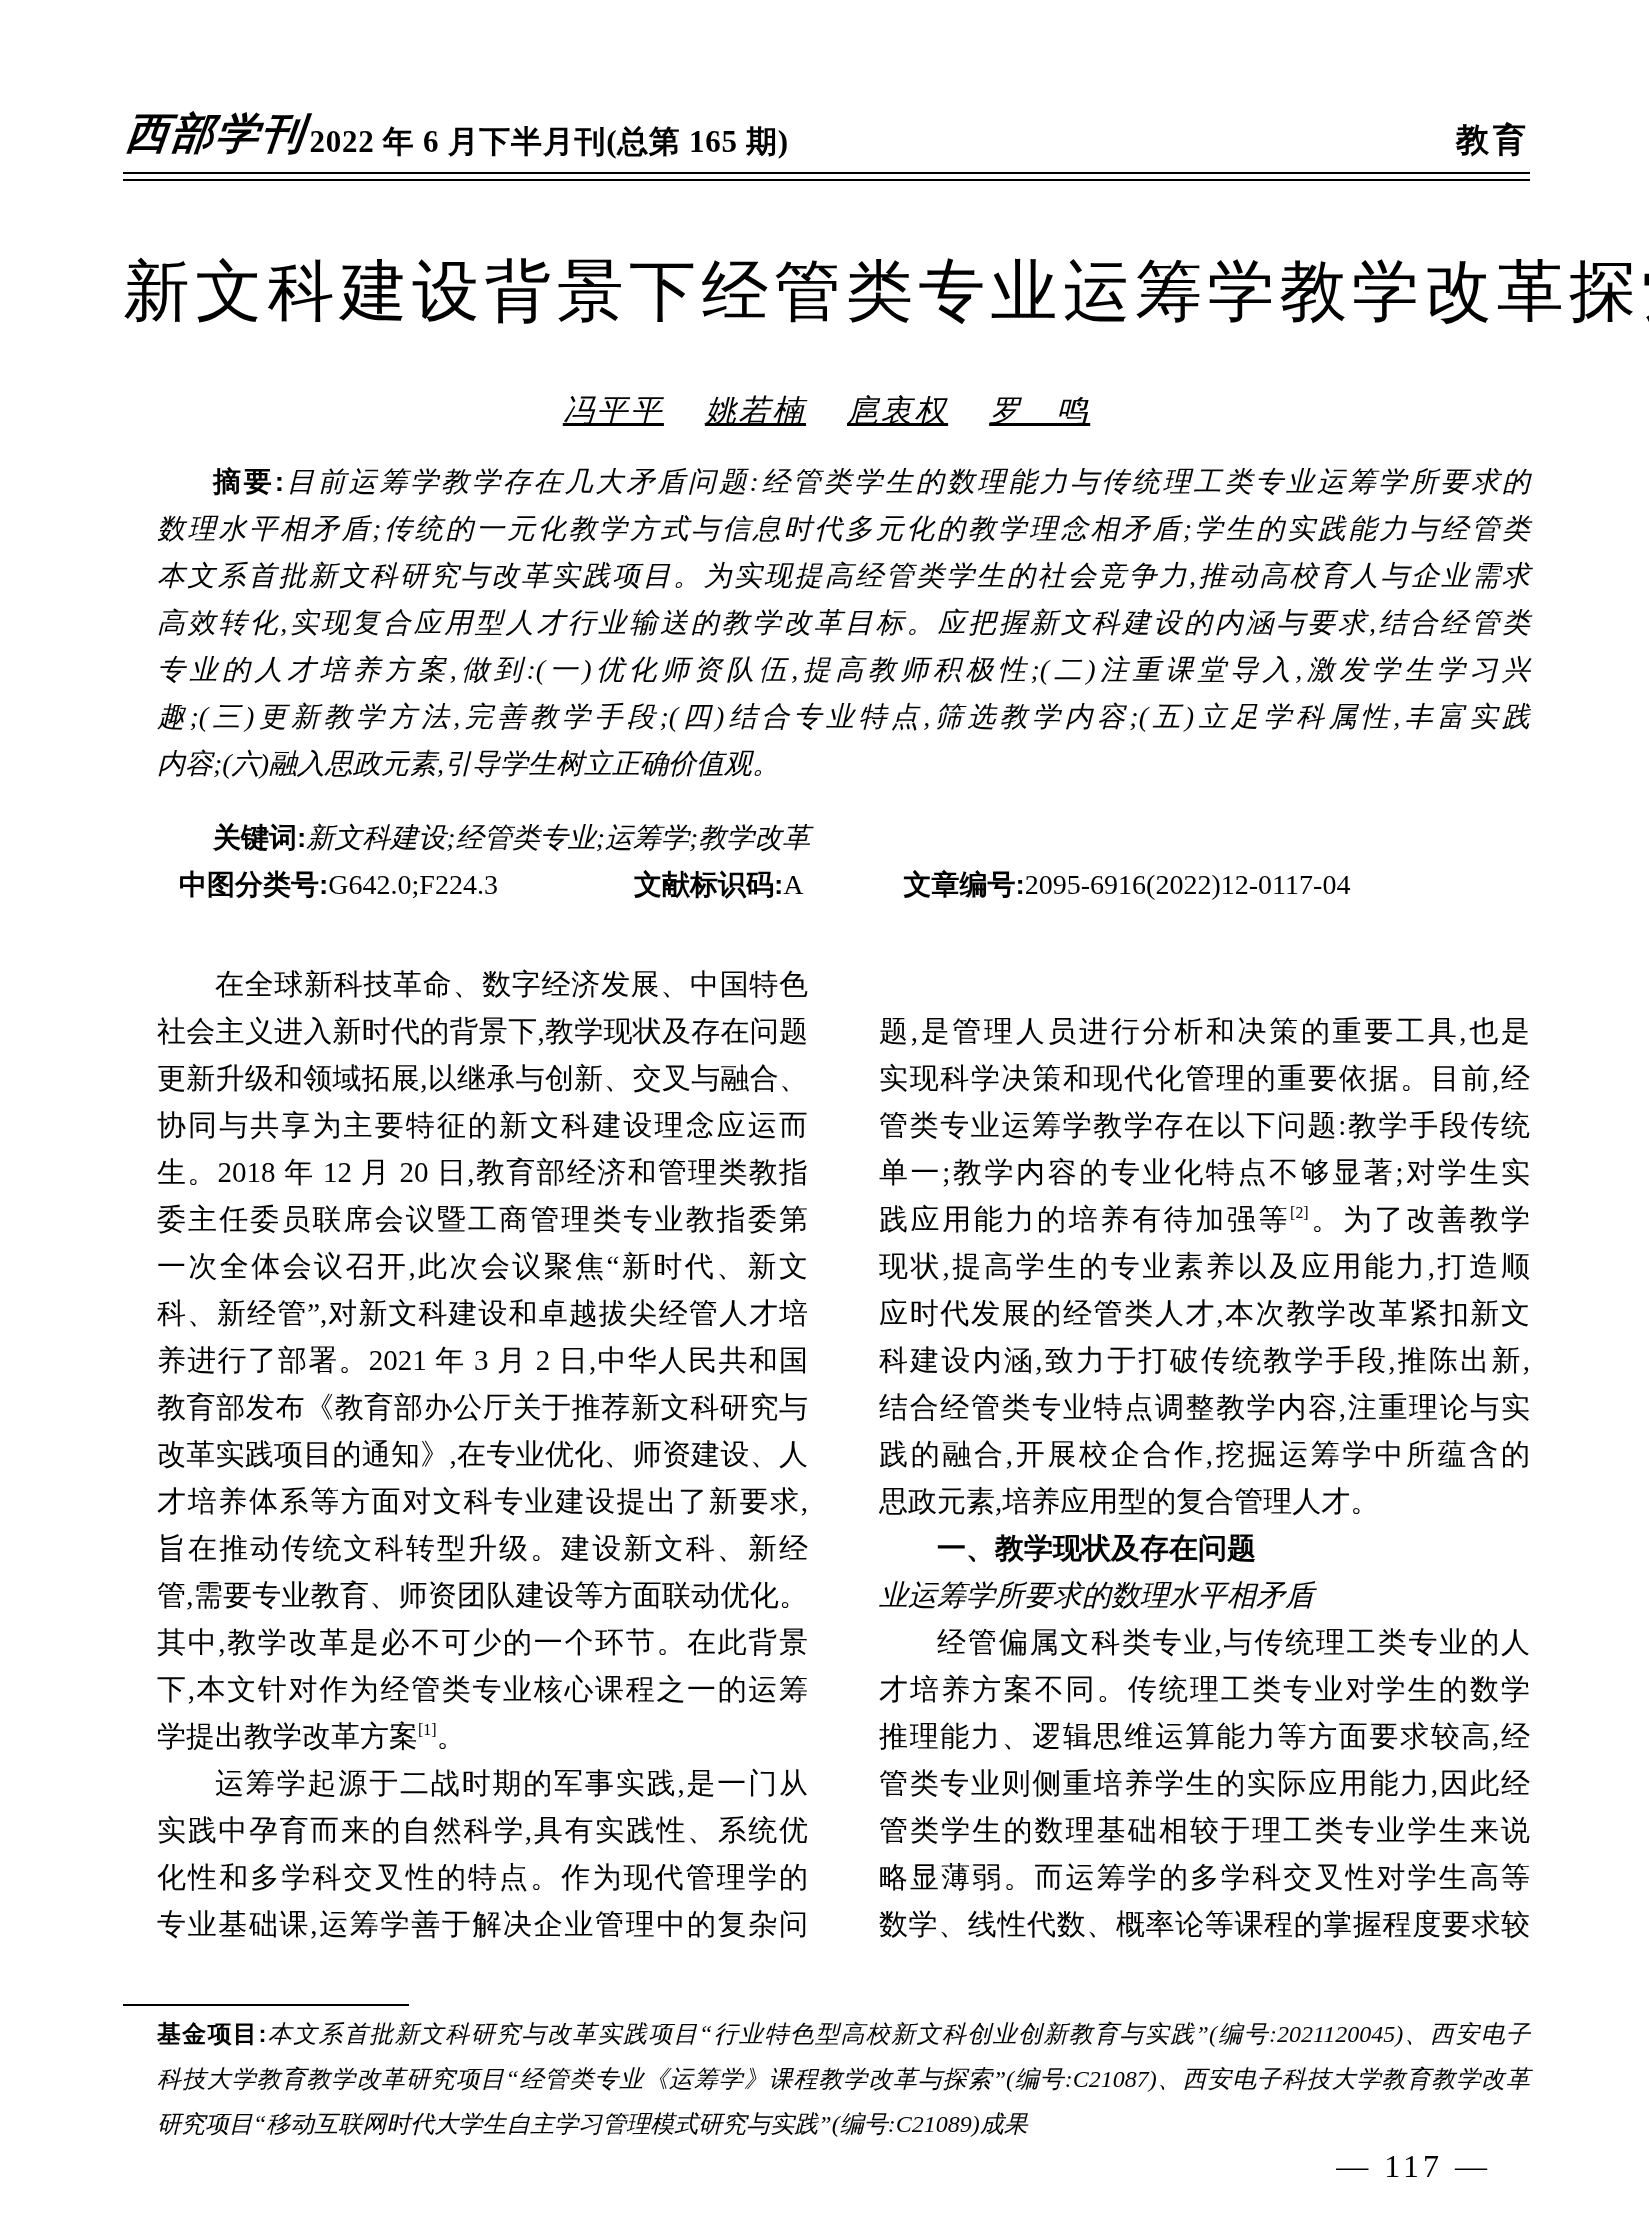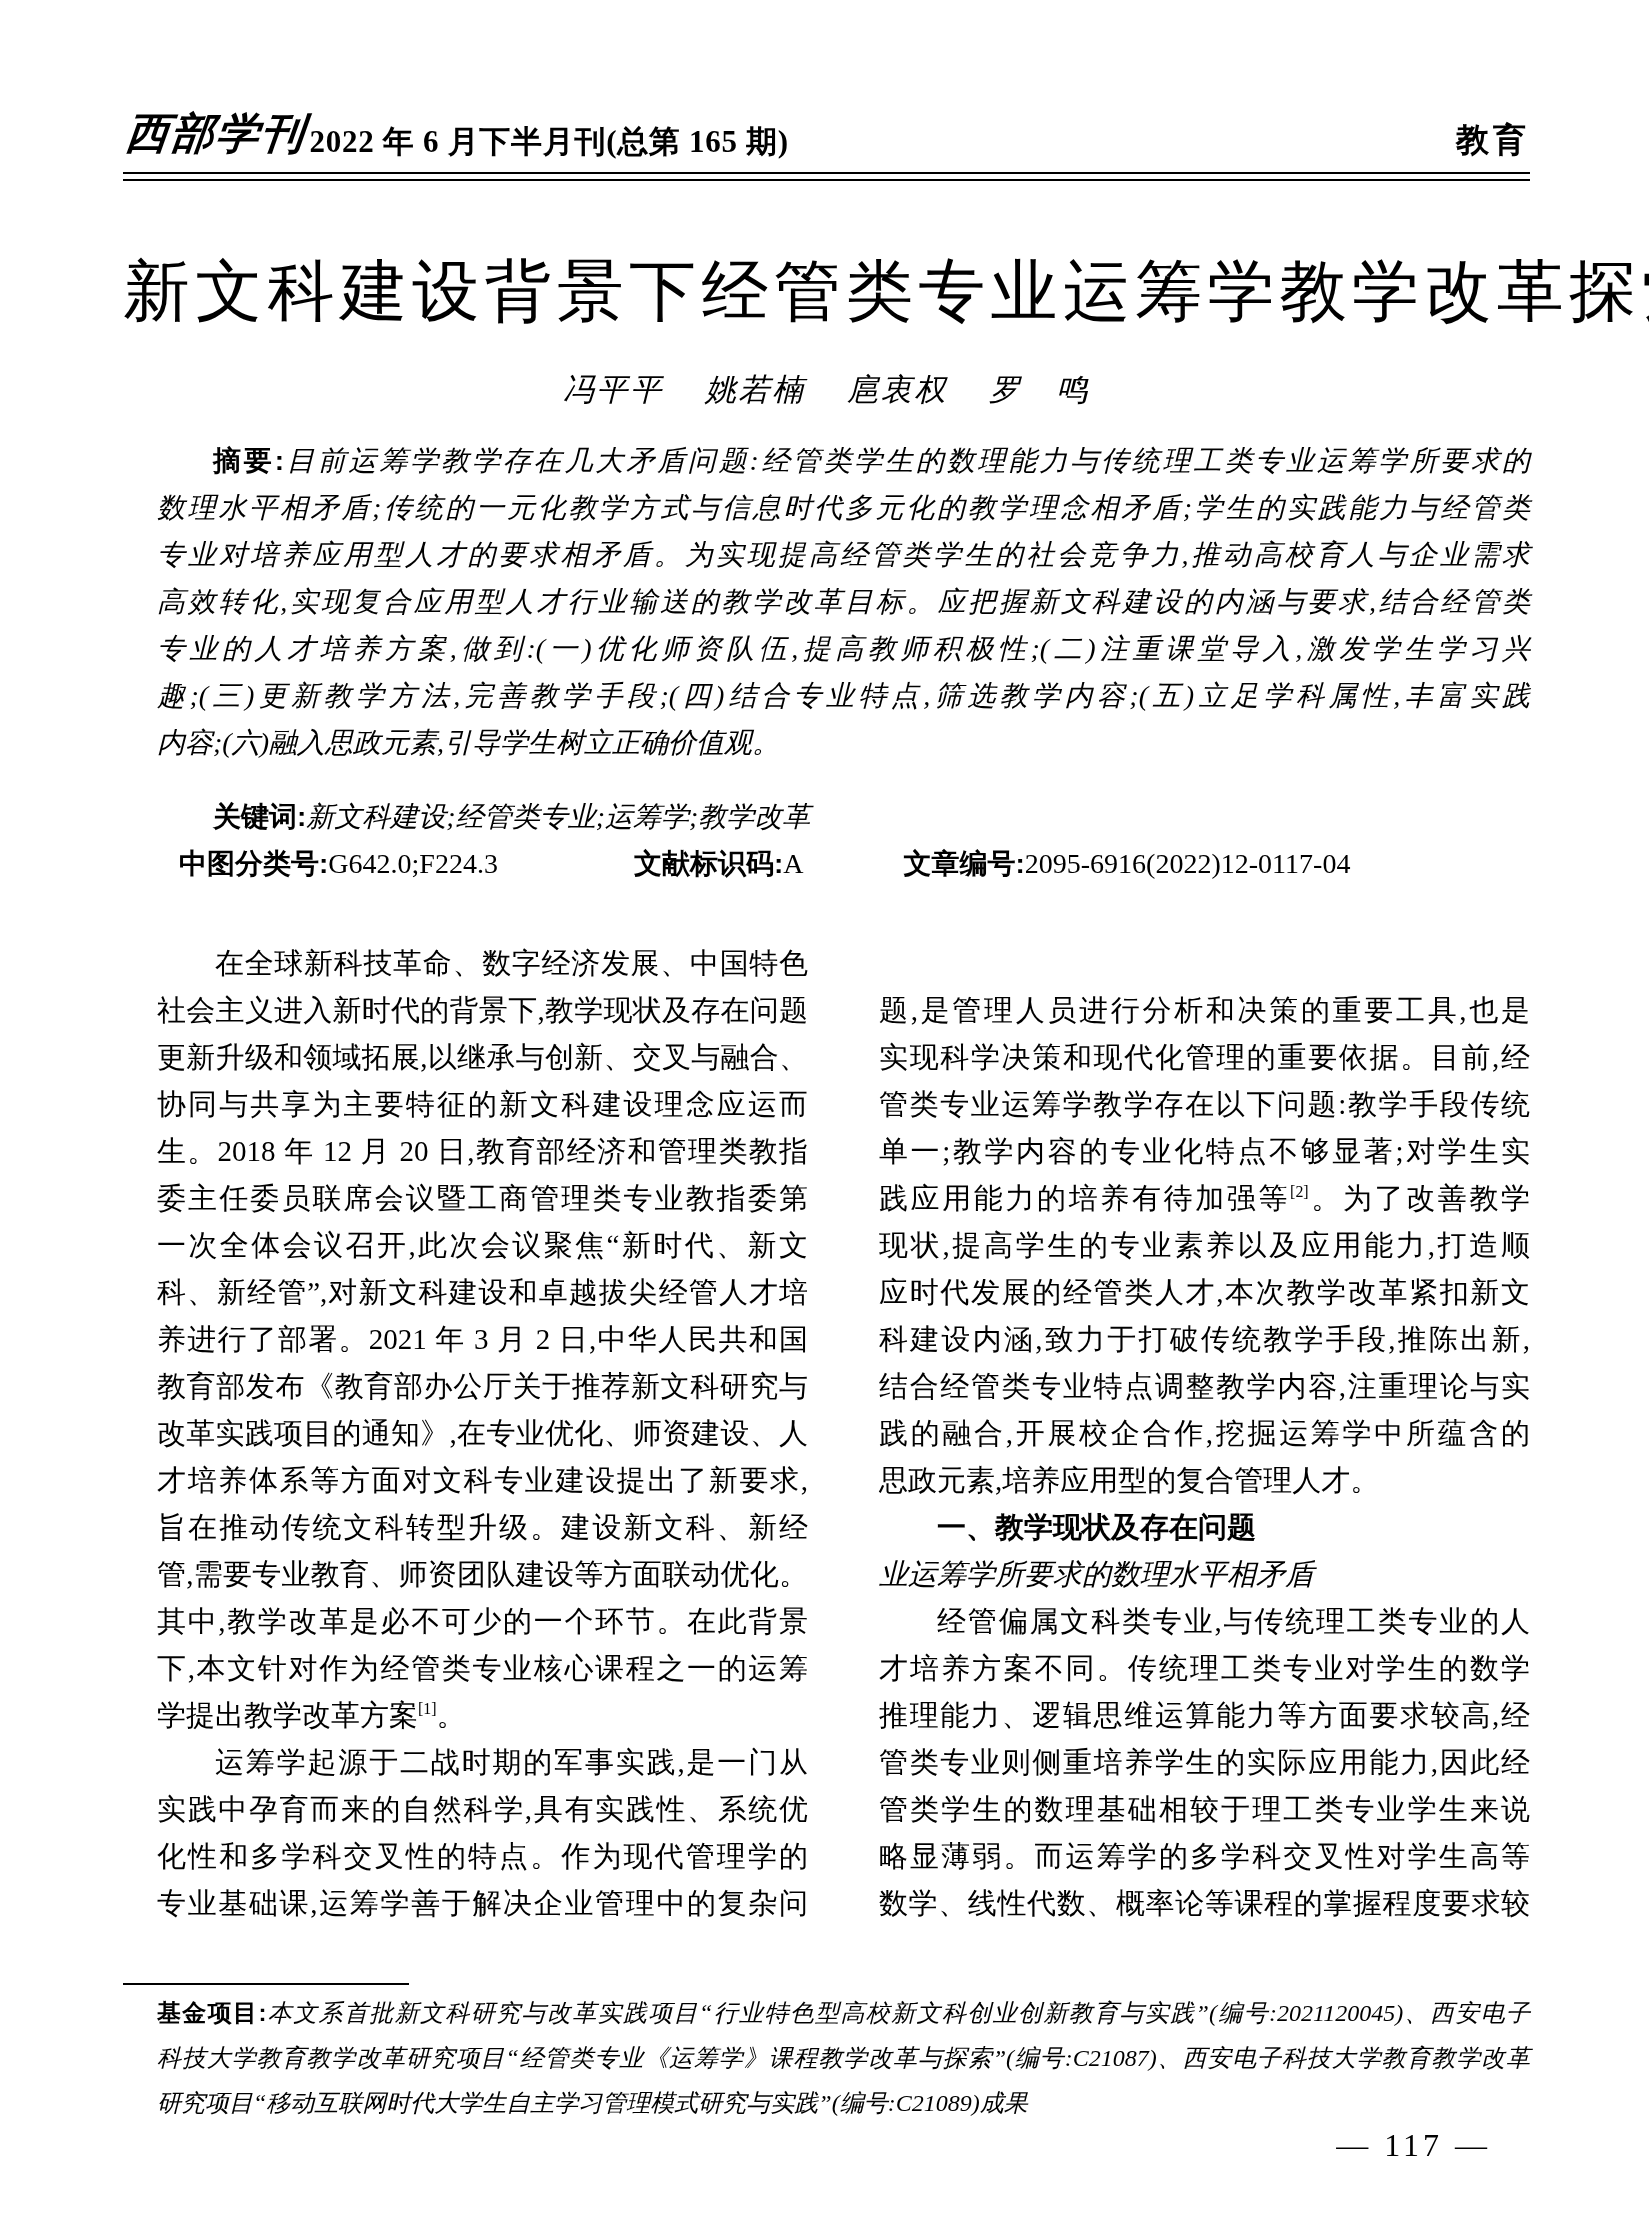--- a/index.html
+++ b/index.html
@@ -17,22 +17,22 @@
   .logo{font-size:43px;font-weight:bold;font-style:italic;letter-spacing:2px;
     font-family:"Liberation Serif",serif;transform:skewX(-6deg);transform-origin:left bottom;}
   .issue{font-size:31px;font-weight:bold;margin-left:6.6px;letter-spacing:0.7px;}
   .section{margin-left:auto;font-size:33px;font-weight:bold;
     font-family:"Liberation Sans","DejaVu Sans",sans-serif;letter-spacing:4px;}
   .double-rule{margin-top:9.3px;height:4.7px;border-top:2.7px solid #000;border-bottom:2px solid #000;}
 
   
   .title{margin-top:74px;text-align:left;font-size:67px;font-weight:normal;
     letter-spacing:5.3px;line-height:1.1;white-space:nowrap;}
-  .authors{margin-top:40px;display:flex;justify-content:center;gap:41px;
-    font-size:31px;font-style:italic;letter-spacing:2.7px;}
+  .authors{margin-top:61px;display:flex;justify-content:center;gap:41px;
+    font-size:31px;font-style:italic;letter-spacing:2.7px;text-decoration:underline;}
   .front{margin-top:26.6px;font-size:28px;line-height:47px;}
   .kai{font-style:italic;}
   .lbl{font-family:"Liberation Sans","DejaVu Sans",sans-serif;font-weight:bold;font-style:normal;}
   .meta-row{display:flex;padding-left:56px;font-size:28px;line-height:47px;}
   .meta-seg{white-space:nowrap;}
   .meta-seg + .meta-seg{margin-left:100px;}
   .meta-seg.wide{margin-left:136px;}
 
   
   .cols{margin-top:53px;display:flex;gap:37px;align-items:flex-end;}
@@ -71,21 +71,21 @@
   <div class="authors">
     <span>冯平平</span>
     <span>姚若楠</span>
     <span>扈衷权</span>
     <span>罗　鸣</span>
   </div>
 
   <div class="front kai">
       <div class="line ind"><span class="lbl">摘要:</span>目前运筹学教学存在几大矛盾问题:经管类学生的数理能力与传统理工类专业运筹学所要求的</div>
       <div class="line">数理水平相矛盾;传统的一元化教学方式与信息时代多元化的教学理念相矛盾;学生的实践能力与经管类</div>
-      <div class="line">专业对培养应用型人才的要求相矛盾。为实现提高经管类学生的社会竞争力,推动高校育人与企业需求</div>
+      <div class="line">本文系首批新文科研究与改革实践项目。为实现提高经管类学生的社会竞争力,推动高校育人与企业需求</div>
       <div class="line">高效转化,实现复合应用型人才行业输送的教学改革目标。应把握新文科建设的内涵与要求,结合经管类</div>
       <div class="line">专业的人才培养方案,做到:(一)优化师资队伍,提高教师积极性;(二)注重课堂导入,激发学生学习兴</div>
       <div class="line">趣;(三)更新教学方法,完善教学手段;(四)结合专业特点,筛选教学内容;(五)立足学科属性,丰富实践</div>
       <div class="line end">内容;(六)融入思政元素,引导学生树立正确价值观。</div>
     </div>
   <div class="front kai">
       <div class="line ind end"><span class="lbl">关键词:</span>新文科建设;经管类专业;运筹学;教学改革</div>
     </div>
 
   <div class="meta-row">

